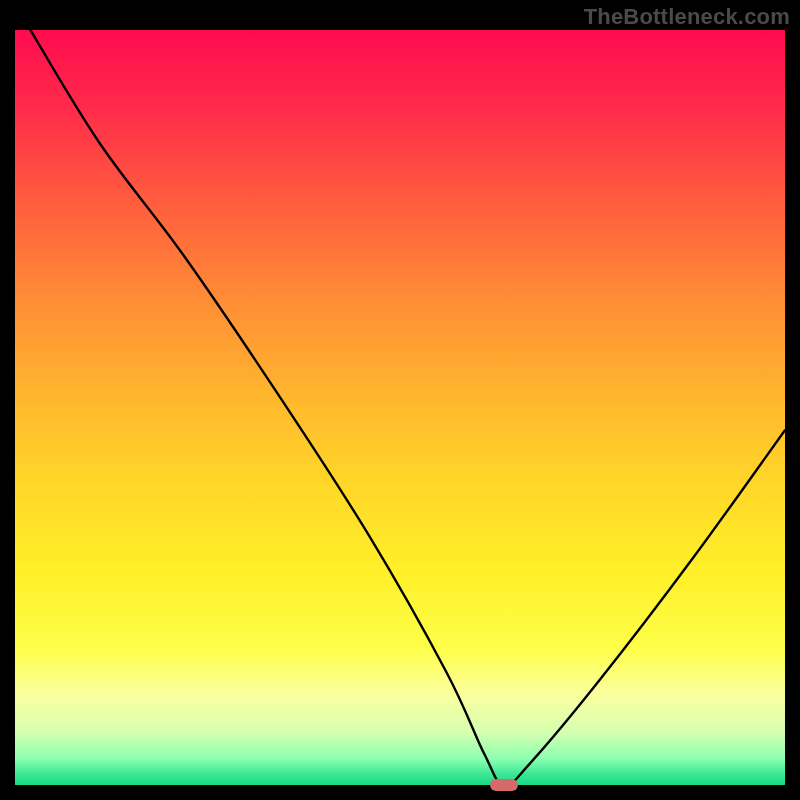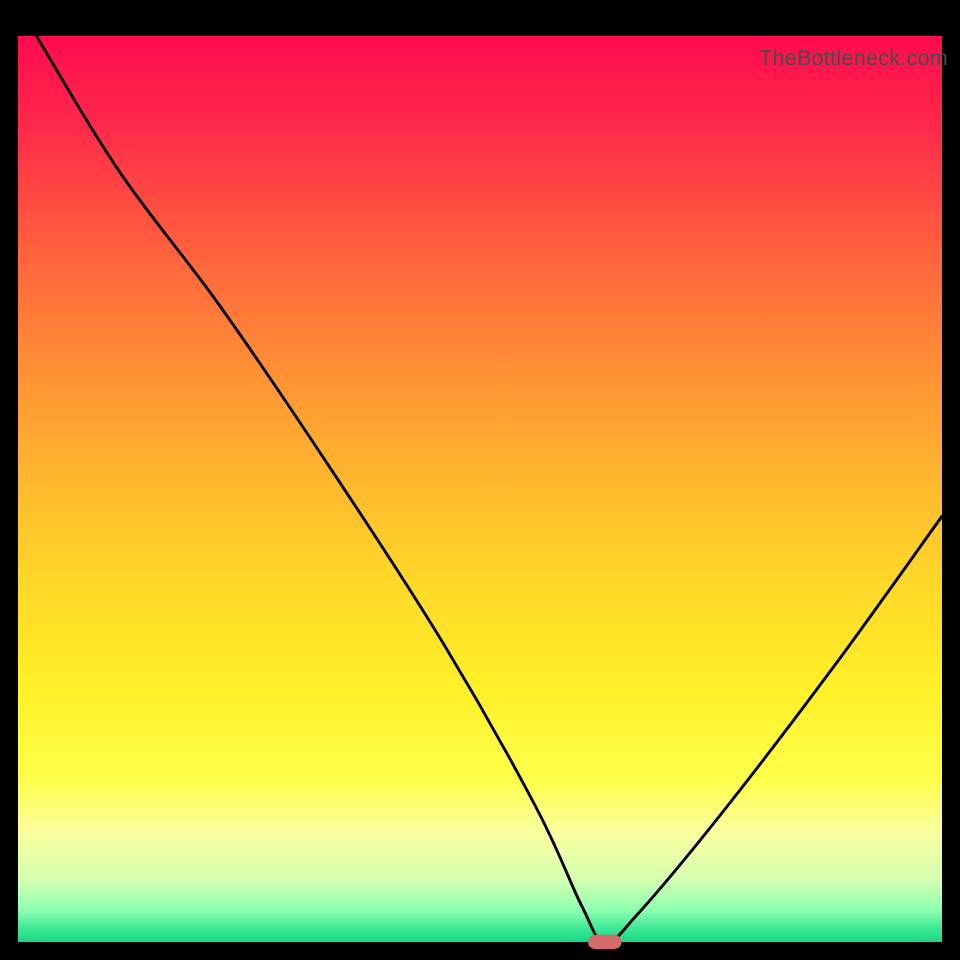--- a/index.html
+++ b/index.html
@@ -15,25 +15,24 @@
     position: relative;
     width: 800px;
     height: 800px;
     background: #000;
   }
   .watermark {
     position: absolute;
     top: 4px;
     right: 10px;
     color: #4a4a4a;
-    font-size: 18px;
-    font-weight: 400;
+    font-size: 22px;
+    font-weight: 700;
     letter-spacing: 0.2px;
     z-index: 10;
-    margin-top: 34px;
   }
   .plot-frame {
     position: absolute;
     left: 15px;
     top: 30px;
     width: 770px;
     height: 755px;
     background: #000;
   }
   .gradient-bg {

